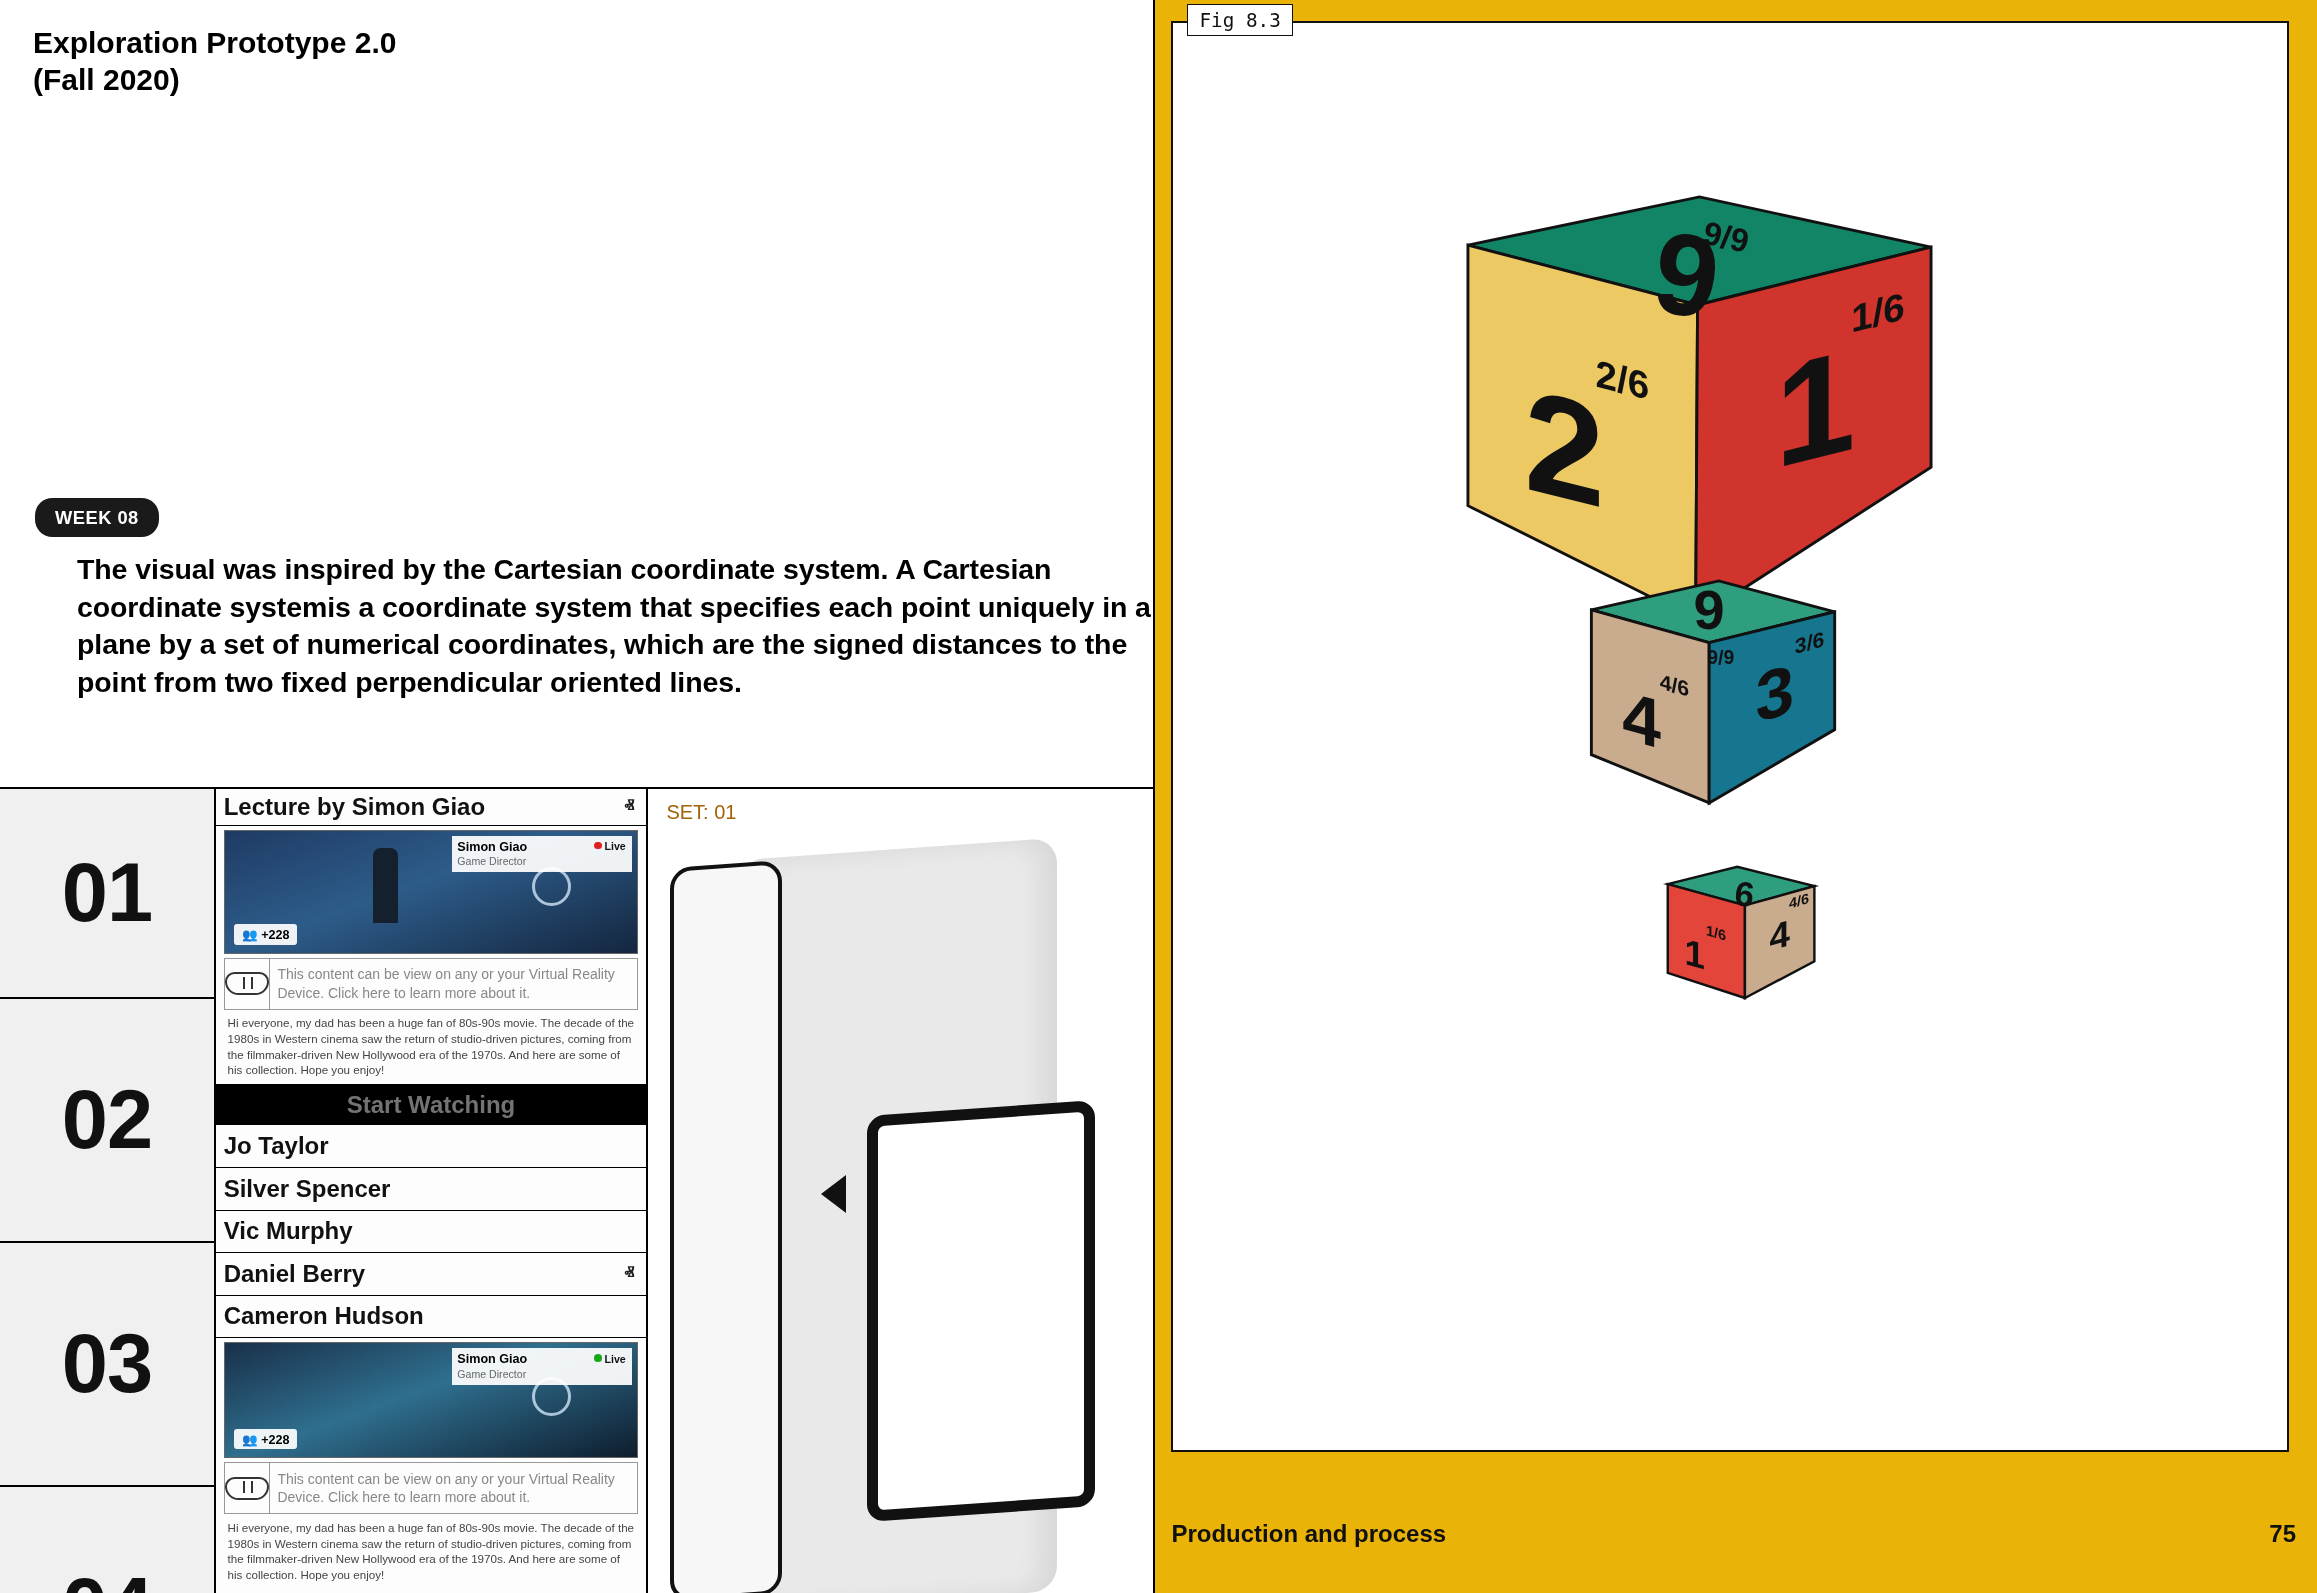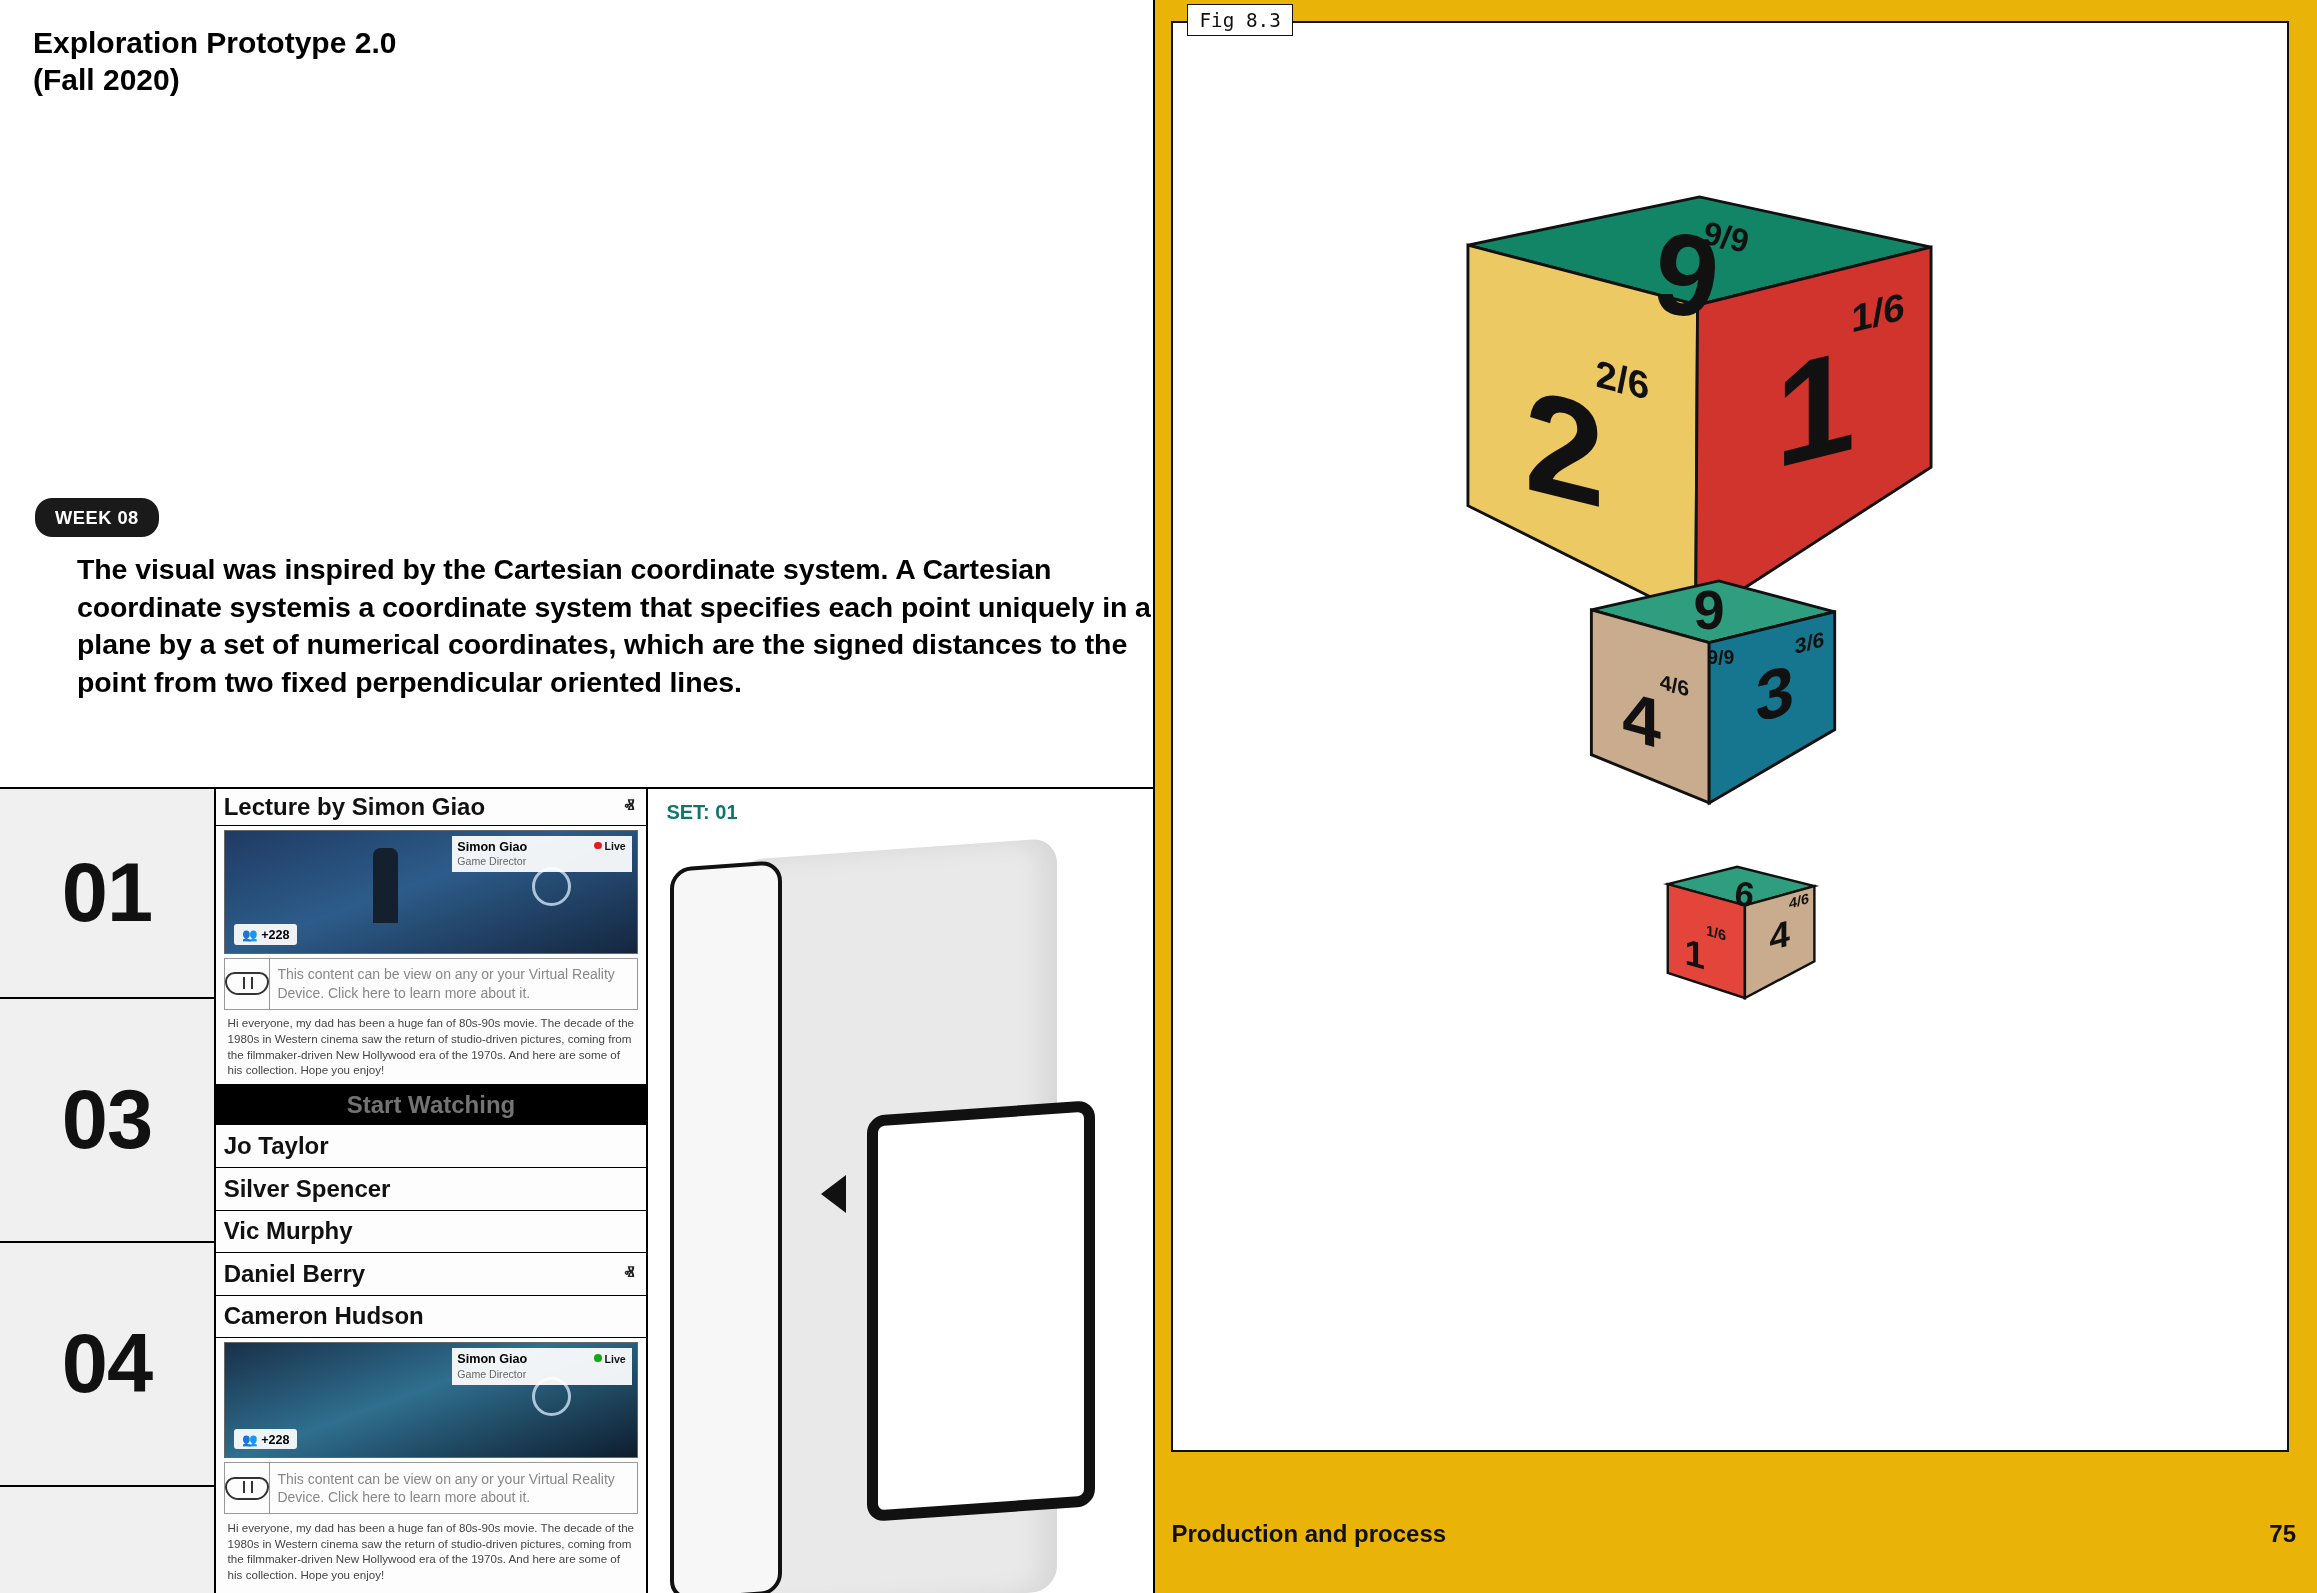--- a/index.html
+++ b/index.html
@@ -202,21 +202,21 @@
   
   .device-area {
     position: absolute;
     left: 649px; top: 0;
     width: 506px; height: 806px;
     background: #ffffff;
     overflow: hidden;
   }
   .set-label {
     position: absolute; left: 17.4px; top: 11.6px;
-    font-size: 20px; color: #0f766e; font-weight: bold;
+    font-size: 20px; color: #a16207;
   }
   .tablet-back {
     position: absolute;
     left: 89px; top: 60px;
     width: 319px; height: 753px;
     background: #e9e9e9;
     border-radius: 25px;
     box-shadow: inset -15.4px 0 25px rgba(0,0,0,.08);
     transform: skewY(-4deg);
   }
@@ -299,20 +299,21 @@
 (Fall 2020)</div>
 
     <div class="week-badge">WEEK 08</div>
 
     <div class="body-copy">The visual was inspired by the Cartesian coordinate system. A Cartesian coordinate systemis a coordinate system that specifies each point uniquely in a plane by a set of numerical coordinates, which are the signed distances to the point from two fixed perpendicular oriented lines.</div>
 
     <div class="photo-block">
 
       <div class="numbers-col">
         <div class="num-cell">01</div>
+        <div class="num-cell">02</div>
         <div class="num-cell">03</div>
         <div class="num-cell">04</div>
       </div>
 
       <div class="ui-panel">
 
         <div class="ui-row-head">
           <span>Lecture by Simon Giao</span>
           <span class="chev">ⱏ</span>
         </div>

